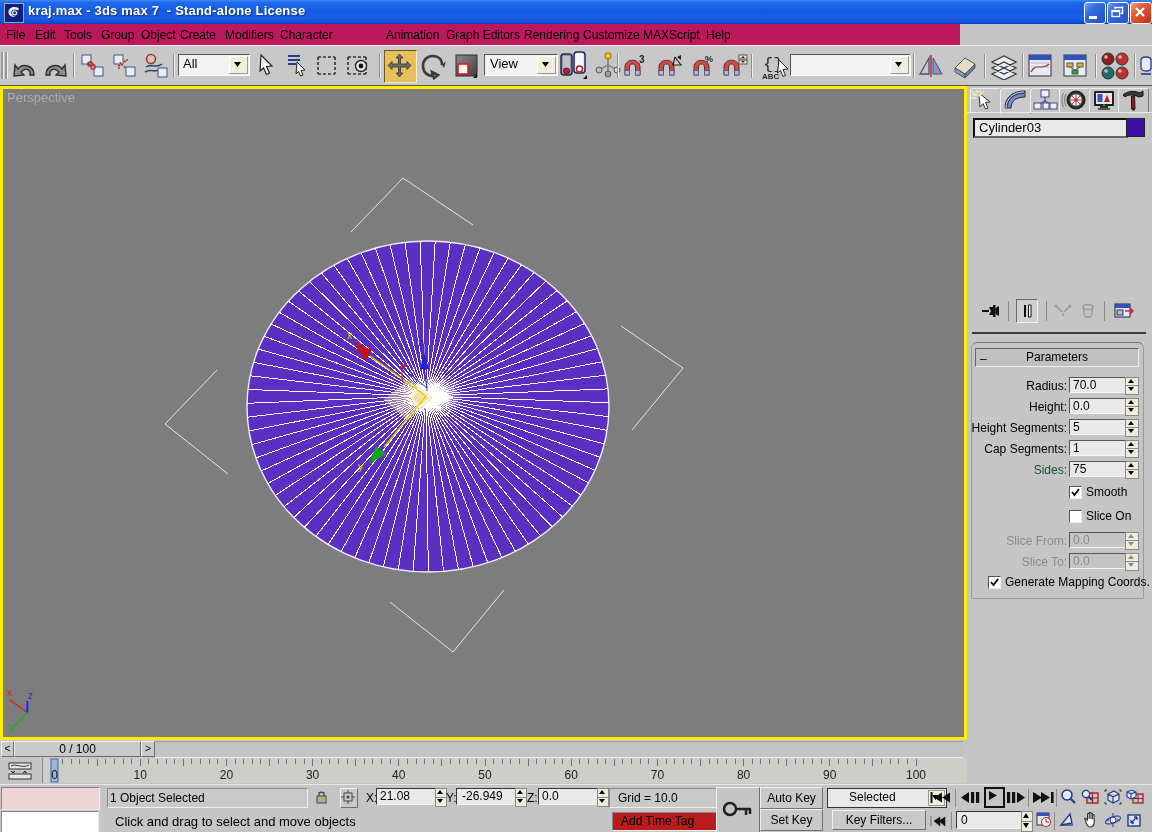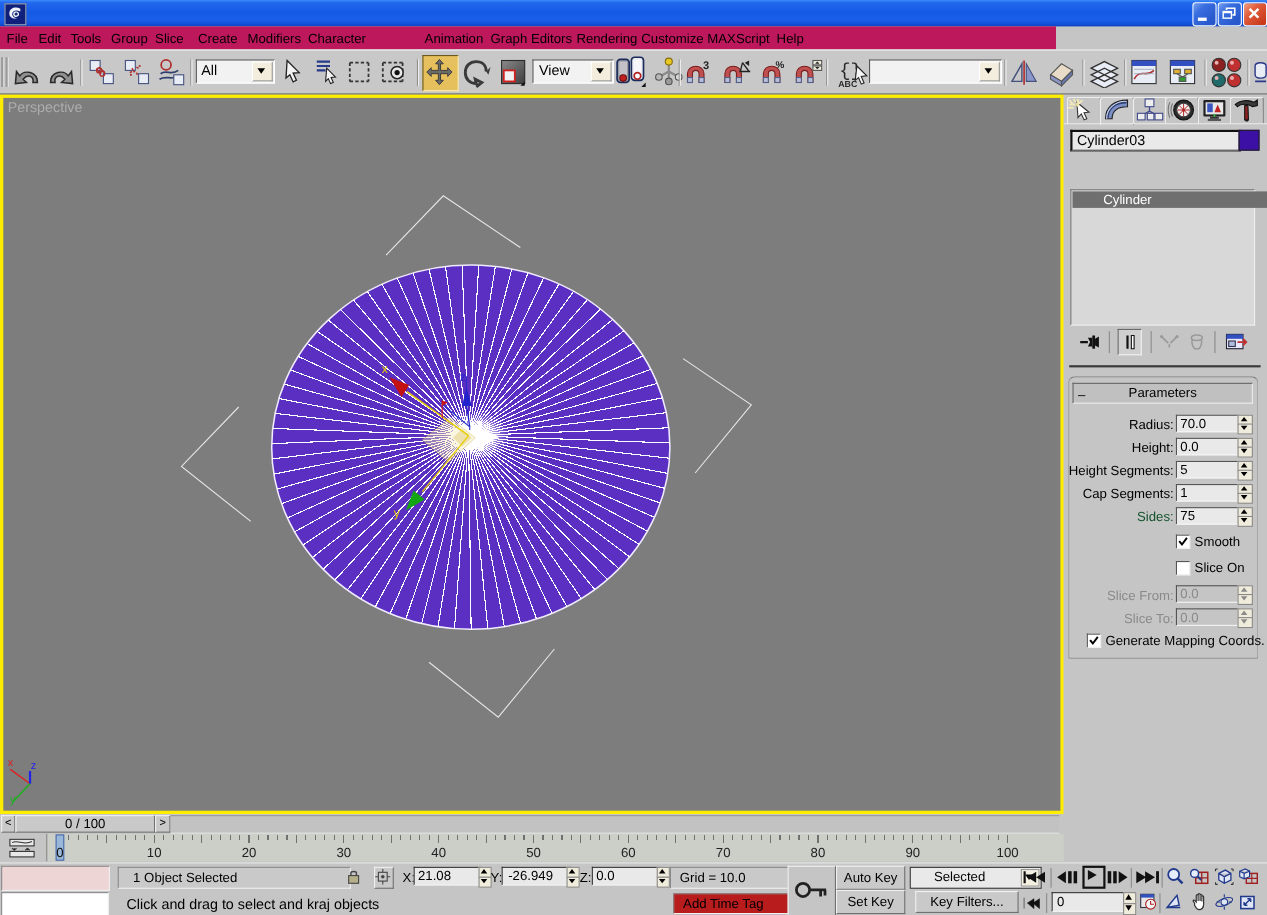--- a/index.html
+++ b/index.html
@@ -18,20 +18,22 @@
 
   <div class="abs" id="titlebar" style="left:0;top:0;width:1152px;height:24px;
     background:linear-gradient(to bottom,#3d8bf8 0%,#2168ee 10%,#155ae4 45%,#1a5fe8 75%,#1250d8 92%,#0a41bd 100%);">
     <div class="abs" style="left:4px;top:3px;width:18px;height:18px;background:#10207a;border:1px solid #9ab;">
       <svg width="16" height="16" viewBox="0 0 16 16">
         <path d="M13.5 4 C9 1.5 4 3.5 3.5 7.5 C3 11.5 7 13.5 10.5 12.5 C7.5 12.2 5.8 10.5 6.2 8 C6.6 5.5 10 4.5 13.5 6.5 Z" fill="#f0f4fa"></path>
 <path d="M8.5 6.5 C11.5 6 13.2 8.2 12 10.2 C10.8 12 8 11.8 7.2 10 C6.6 8.5 7.2 7 8.5 6.5 Z" fill="#f0f4fa"></path>
 <path d="M9.3 7.5 C10.7 7.3 11.5 8.4 11 9.5 C10.4 10.5 8.8 10.4 8.4 9.3 C8.1 8.5 8.5 7.7 9.3 7.5 Z" fill="#1a2a6e"></path>
         </svg>
     </div>
+    <div class="abs" style="left:28px;top:3px;font-size:13px;font-weight:bold;color:#fff;
+      text-shadow:1px 1px 1px #1b3775;letter-spacing:0.2px;">kraj.max - 3ds max 7&nbsp; - Stand-alone License</div>
 
     <div class="abs" style="left:1084px;top:2px;width:20px;height:20px;border-radius:3px;border:1px solid #fff;
       background:linear-gradient(135deg,#7ba1ef 0%,#3a6fe0 30%,#2758cc 80%);">
       <div class="abs" style="left:4px;top:13px;width:8px;height:3px;background:#fff;"></div>
       </div>
     <div class="abs" style="left:1107px;top:2px;width:20px;height:20px;border-radius:3px;border:1px solid #fff;
       background:linear-gradient(135deg,#7ba1ef 0%,#3a6fe0 30%,#2758cc 80%);">
       <svg width="18" height="18" viewBox="0 0 18 18">
 <path d="M7 6 L7 4.5 L14.5 4.5 L14.5 10.5 L12.5 10.5" fill="none" stroke="#fff" stroke-width="1.5"></path>
 <rect x="4" y="7.5" width="7.5" height="6" fill="none" stroke="#fff" stroke-width="1.3"></rect>
@@ -44,21 +46,21 @@
           <path d="M5 5 L13 13 M13 5 L5 13" stroke="#fff" stroke-width="2.2"></path>
         </svg>
       </div>
   </div>
 
   <div class="abs" id="menubar" style="left:0;top:24px;width:960px;height:21px;background:#be185d;">
     <div class="abs lbl" style="left:6px;top:4px;">File</div>
     <div class="abs lbl" style="left:35px;top:4px;">Edit</div>
     <div class="abs lbl" style="left:64px;top:4px;">Tools</div>
     <div class="abs lbl" style="left:101px;top:4px;">Group</div>
-    <div class="abs lbl" style="left:141px;top:4px;">Slice</div>
+    <div class="abs lbl" style="left:141px;top:4px;">Object</div>
     <div class="abs lbl" style="left:180px;top:4px;">Create</div>
     <div class="abs lbl" style="left:225px;top:4px;">Modifiers</div>
     <div class="abs lbl" style="left:280px;top:4px;">Character</div>
     <div class="abs lbl" style="left:338px;top:4px;margin-top:20px;">reactor</div>
     <div class="abs lbl" style="left:386px;top:4px;">Animation</div>
     <div class="abs lbl" style="left:446px;top:4px;">Graph Editors</div>
     <div class="abs lbl" style="left:524px;top:4px;">Rendering</div>
     <div class="abs lbl" style="left:583px;top:4px;">Customize</div>
     <div class="abs lbl" style="left:643px;top:4px;">MAXScript</div>
     <div class="abs lbl" style="left:706px;top:4px;">Help</div>
@@ -411,25 +413,20 @@
 <path d="M12.5 7 L12.5 20 L16 20 L15.5 7 Z" fill="#8a2020" stroke="#1a1a1a"></path>
 <path d="M13 20 L16 20 L15.5 21.5 L13.3 21.5 Z" fill="#1a1a1a"></path>
         </svg>
       </div>
 <div class="abs" style="left:0;top:26px;width:185px;height:1px;background:#e9e9e9;"></div>
 <div class="abs" style="left:6px;top:32px;width:147px;height:16px;background:#e9e9e9;
   border:2px solid #111;border-right-color:#666;border-bottom-color:#666;
   font-size:13px;padding:0 0 0 4px;line-height:16px;">Cylinder03</div>
 <div class="abs" style="left:159px;top:32px;width:17px;height:17px;background:#3c0fa5;
   border:1px solid #222;"></div>
-<div class="abs" style="left:6px;top:86px;width:166px;height:122px;background:#d8d8d8;
-  border:1px solid #777;border-bottom-color:#eee;border-right-color:#eee;">
-  <div class="abs" style="left:1px;top:1px;width:164px;height:15px;background:#6f6f6f;
-   color:#fff;font-size:12px;padding-left:28px;line-height:15px;">Cylinder</div>
-      </div>
 <svg class="abs" style="left:14px;top:217px;" width="20" height="16" viewBox="0 0 20 16">
 <path d="M1 8 L8 8" stroke="#111" stroke-width="2"></path>
 <path d="M8 4 L12 4 L12 12 L8 12 L10 8 Z" fill="#111"></path>
 <rect x="12" y="2" width="2.5" height="12" fill="#111"></rect>
 <path d="M14.5 5 L18 3 L18 13 L14.5 11 Z" fill="#111"></path>
       </svg>
 <div class="abs" style="left:41px;top:215px;width:1px;height:20px;background:#8a8a8a;"></div>
 <div class="abs sunk" style="left:49px;top:213px;width:20px;height:22px;background:#cfcfcf;">
 <svg width="20" height="22" viewBox="0 0 20 22">
           <path d="M7 5 L9 5 L9 17 L7 17 Z" fill="#111"></path>
@@ -578,21 +575,21 @@
 <div class="abs" style="left:38px;top:489px;font-size:12px;">Generate Mapping Coords.</div>
   </div>
 
   <div class="abs" id="statusbar" style="left:0;top:784px;width:1152px;height:48px;background:#c5c5c5;border-top:1px solid #e8e8e8;">
     <div class="abs" style="left:1px;top:2px;width:97px;height:21px;background:#eed5d5;
   border:1px solid #888;border-bottom-color:#eee;border-right-color:#eee;"></div>
 <div class="abs" style="left:1px;top:26px;width:96px;height:20px;background:#ffffff;
   border:1px solid #888;border-bottom-color:#eee;border-right-color:#eee;"></div>
 <div class="abs" style="left:107px;top:3px;width:197px;height:18px;background:#c9c9c9;
   border:1px solid #8a8a8a;border-bottom-color:#efefef;border-right-color:#efefef;
-  font-size:12px;line-height:18px;padding-left:13px;">1 Object Selected</div>
+  font-size:12px;line-height:18px;padding-left:2px;">1 Object Selected</div>
 <svg class="abs" style="left:315px;top:4px;" width="13" height="17" viewBox="0 0 13 17">
 <rect x="2" y="7" width="9" height="7" fill="#b5b08a" stroke="#444"></rect>
 <path d="M4 7 V4.5 C4 2.8 9 2.8 9 4.5 V7" fill="none" stroke="#444" stroke-width="1.3"></path>
       </svg>
 <div class="abs raise" style="left:340px;top:3px;width:16px;height:18px;background:#c9c9c9;">
 <svg width="14" height="16" viewBox="0 0 14 16">
           <rect x="3" y="4" width="8" height="8" fill="none" stroke="#444"></rect>
 <circle cx="7" cy="8" r="1.6" fill="#444"></circle>
           <path d="M7 1 V4 M7 12 V15 M0 8 H3 M11 8 H14" stroke="#444"></path>
         </svg>
@@ -638,21 +635,21 @@
  <svg width="8" height="6" viewBox="0 0 8 6">
           <path d="M4 5 L7 1 L1 1 Z" fill="#000"></path>
         </svg>
       </div>
 <div class="abs" style="left:609px;top:3px;width:99px;height:18px;background:#c9c9c9;
   border:1px solid #8a8a8a;border-bottom-color:#efefef;border-right-color:#efefef;
   font-size:12px;line-height:18px;padding-left:8px;">Grid = 10.0</div>
 <div class="abs" style="left:612px;top:27px;width:96px;height:17px;background:#b91c1c;
   border:1px solid #8a8a8a;border-bottom-color:#efefef;border-right-color:#efefef;
   font-size:12px;line-height:17px;padding-left:8px;">Add Time Tag</div>
-<div class="abs" style="left:115px;top:29px;font-size:13px;">Click and drag to select and kraj objects</div>
+<div class="abs" style="left:115px;top:29px;font-size:13px;">Click and drag to select and move objects</div>
 <div class="abs raise" style="left:716px;top:2px;width:42px;height:44px;background:#c5c5c5;">
 <svg width="40" height="42" viewBox="0 0 40 42">
           <circle cx="13" cy="21" r="6" fill="none" stroke="#222" stroke-width="2.5"></circle>
 <path d="M19 21 H34 M29 21 V27 M33 21 V26" stroke="#222" stroke-width="2.5" fill="none"></path>
         </svg>
       </div>
 <div class="abs raise" style="left:760px;top:2px;width:61px;height:20px;background:#c9c9c9;
   font-size:12px;text-align:center;line-height:20px;">Auto Key</div>
 <div class="abs raise" style="left:760px;top:24px;width:61px;height:20px;background:#c9c9c9;
   font-size:12px;text-align:center;line-height:20px;">Set Key</div>

